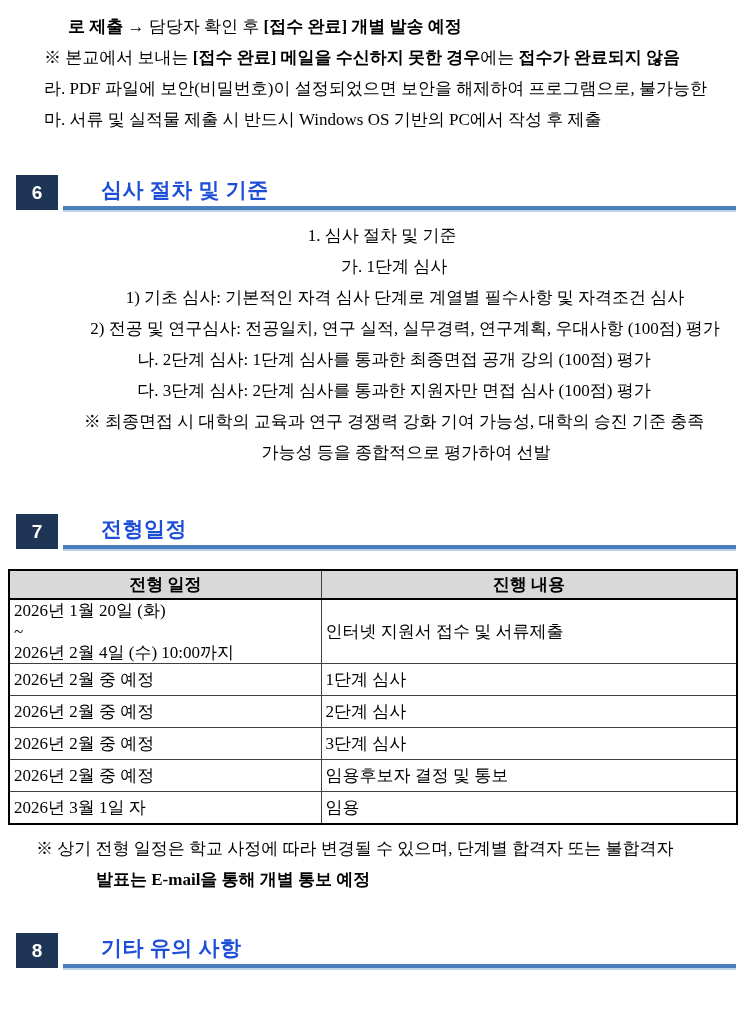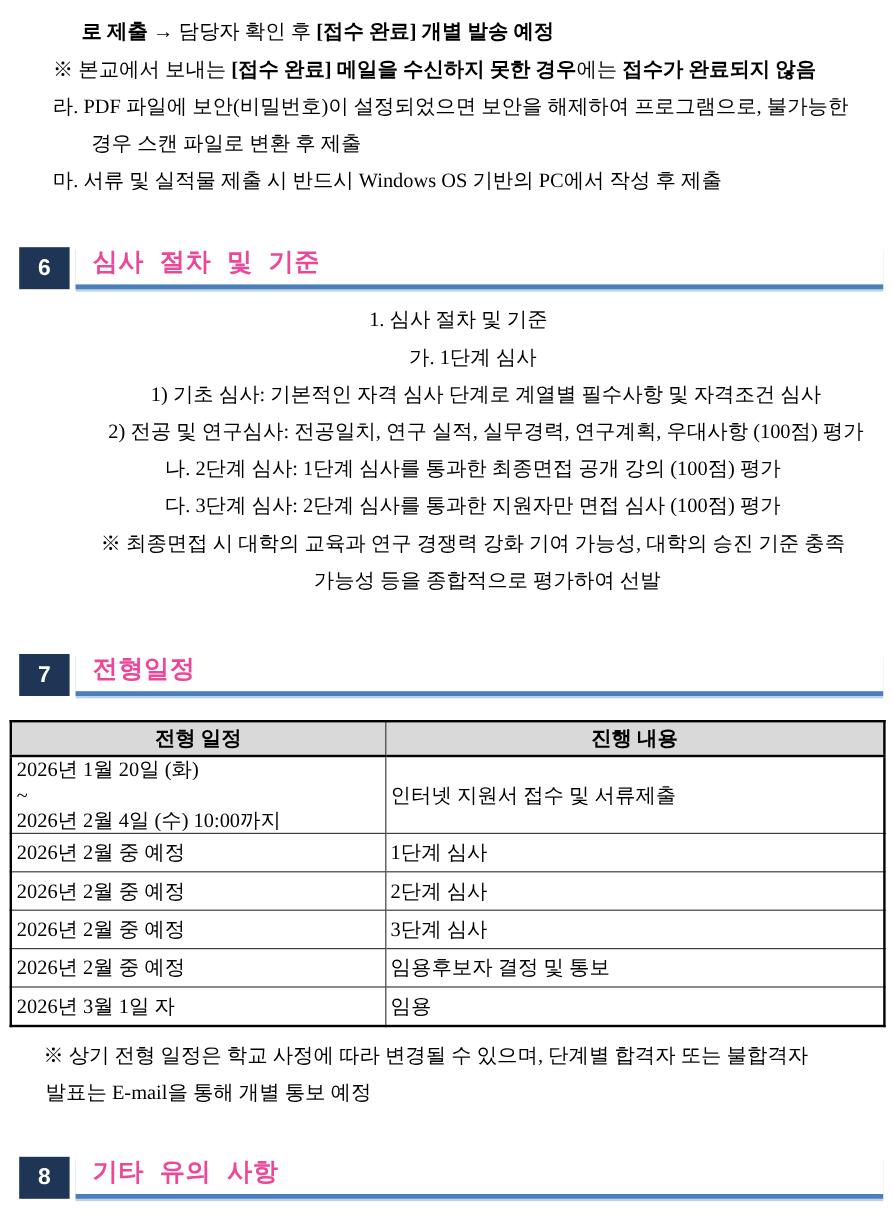--- a/index.html
+++ b/index.html
@@ -12,21 +12,21 @@
     color:#000000;
     font-size:17px;
   }
   .textline { line-height:31px; white-space:nowrap; }
   b, .bold { font-weight:bold; }
 
   
   .ind-20 { margin-left:20px; }
   .ind-36 { margin-left:36px; }
   .ind-44 { margin-left:44px; }
-  .ind-64 { margin-left:38px; }
+  .ind-64 { margin-left:96px;font-weight:bold; }
   .ind-66 { margin-left:66px; }
   .ind-68 { margin-left:68px; }
   .ind-76 { margin-left:76px; }
 
   .intro { padding-top:11px; }
 
   
   .section-header {
     display:flex;
     align-items:stretch;
@@ -45,26 +45,27 @@
     flex:0 0 auto;
   }
   .sec-titlebox {
     flex:1;
     margin-left:5px;
     border-bottom:4px solid #4a7ebc;
     box-shadow:0 2px 0 #bdd1e8;
     padding:1px 0 2px 14px;
   }
   .sec-title {
-    font-family:Liberation Mono, monospace;
+    font-family:Liberation Serif, serif;
     font-weight:bold;
     font-size:21px;
-    color:#ec4899;
+    color:#1d4ed8;
     letter-spacing:0.5px;
     line-height:28px;
+    margin-left:24px;
   }
   .sec6 { margin-top:40px; }
   .sec7 { margin-top:46px; }
   .sec8 { margin-top:38px; }
 
   .list-block { margin-top:10px;text-align:center; }
 
   
   table.schedule {
     width:728px;
@@ -93,21 +94,20 @@
 </style>
 </head>
 <body>
 
 <div class="page">
 
   <div class="intro">
     <div class="textline ind-68"><b>로 제출</b><span> → 담당자 확인 후 </span><b>[접수 완료] 개별 발송 예정</b></div>
     <div class="textline ind-44"><span>※ 본교에서 보내는 </span><b>[접수 완료] 메일을 수신하지 못한 경우</b><span>에는 </span><b>접수가 완료되지 않음</b></div>
     <div class="textline ind-44">라. PDF 파일에 보안(비밀번호)이 설정되었으면 보안을 해제하여 프로그램으로, 불가능한</div>
-    <div class="textline ind-76">경우 스캔 파일로 변환 후 제출</div>
     <div class="textline ind-44">마. 서류 및 실적물 제출 시 반드시 Windows OS 기반의 PC에서 작성 후 제출</div>
   </div>
 
   <div class="section-header sec6">
     <div class="sec-badge">6</div>
     <div class="sec-titlebox">
       <span class="sec-title">심사 절차 및 기준</span>
     </div>
   </div>
 

